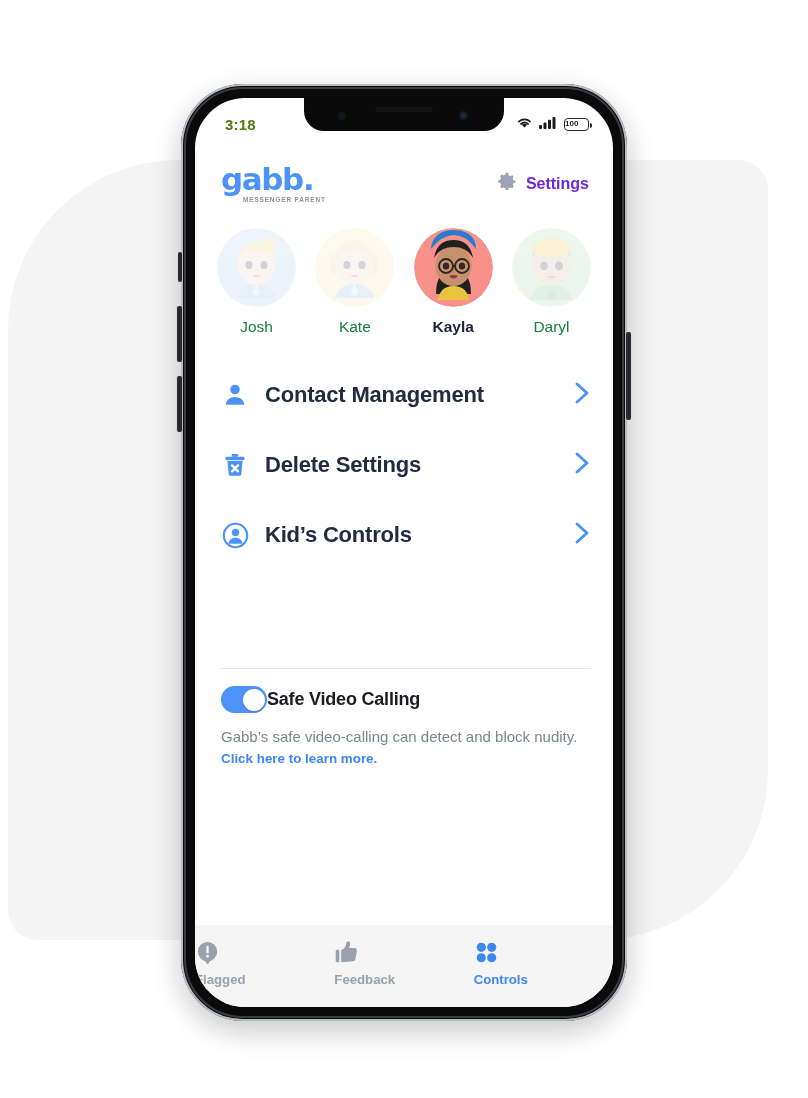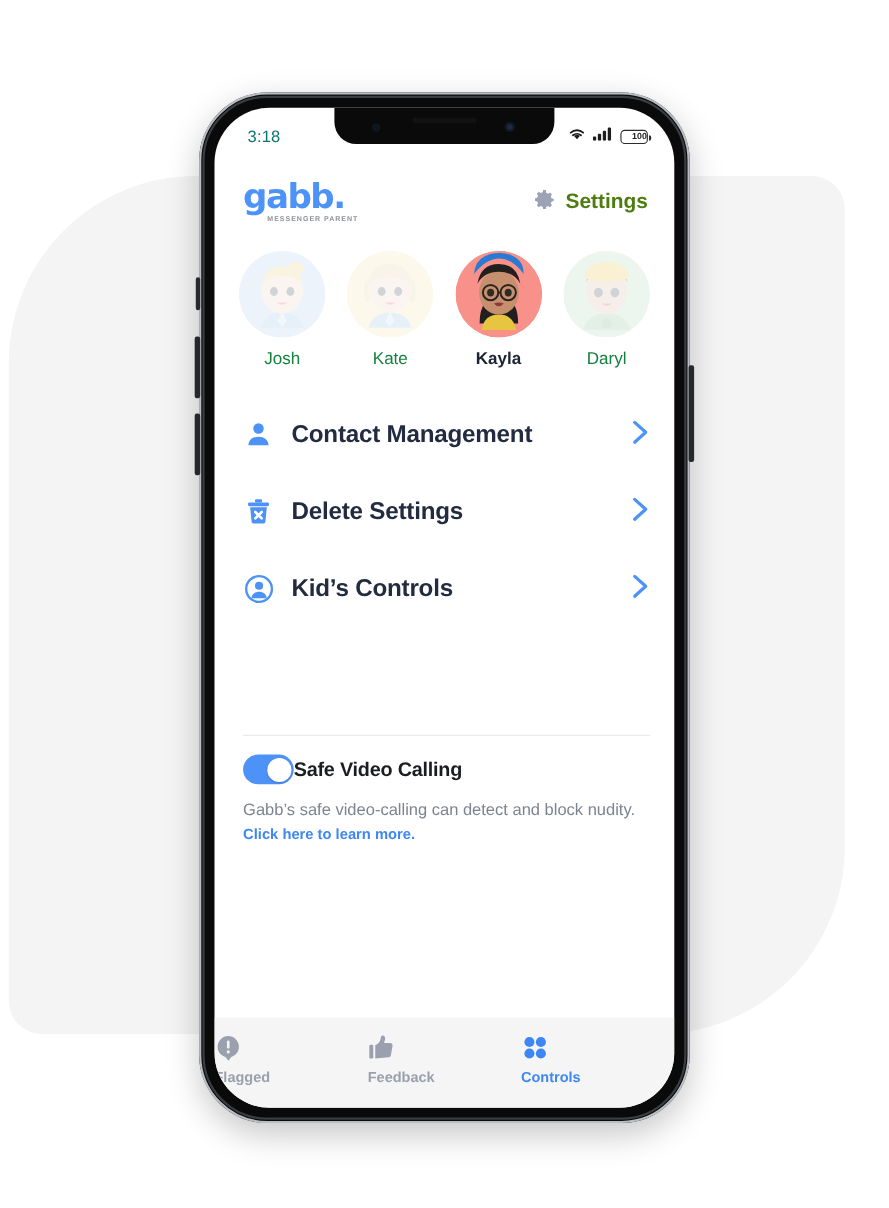--- a/index.html
+++ b/index.html
@@ -133,39 +133,39 @@
     height: 44px;
     display: flex;
     align-items: center;
     justify-content: space-between;
     padding: 8px 24px 0 30px;
     box-sizing: border-box;
     z-index: 30;
   }
   .status-time {
     font-size: 15px;
-    font-weight: 400;
-    color: #0f766e;
+    font-weight: 700;
+    color: #4d7c0f;
     letter-spacing: 0.2px;
   }
   .status-icons {
     display: flex;
     align-items: center;
     gap: 6px;
   }
   .batt {
     position: relative;
     width: 25px;
     height: 13px;
     border: 1.3px solid #2b2b2b;
     border-radius: 4px;
     box-sizing: border-box;
     display: flex;
     align-items: center;
-    justify-content: flex-end;
+    justify-content: flex-start;
   }
   .batt::after {
     content: "";
     position: absolute;
     right: -4px;
     top: 4px;
     width: 2px;
     height: 5px;
     background: #2b2b2b;
     border-radius: 0 2px 2px 0;
@@ -205,23 +205,23 @@
     letter-spacing: 0.9px;
     margin-top: 1px;
     margin-left: 22px;
   }
   .settings-btn {
     display: flex;
     align-items: center;
     gap: 8px;
   }
   .settings-label {
-    font-size: 19px;
-    font-weight: 700;
-    color: #4d7c0f;
+    font-size: 16px;
+    font-weight: 700;
+    color: #6d28d9;
   }
 
   
   .avatar-row {
     position: absolute;
     top: 130px;
     left: 0; right: 0;
     display: flex;
     justify-content: space-between;
     padding: 0 22px;

